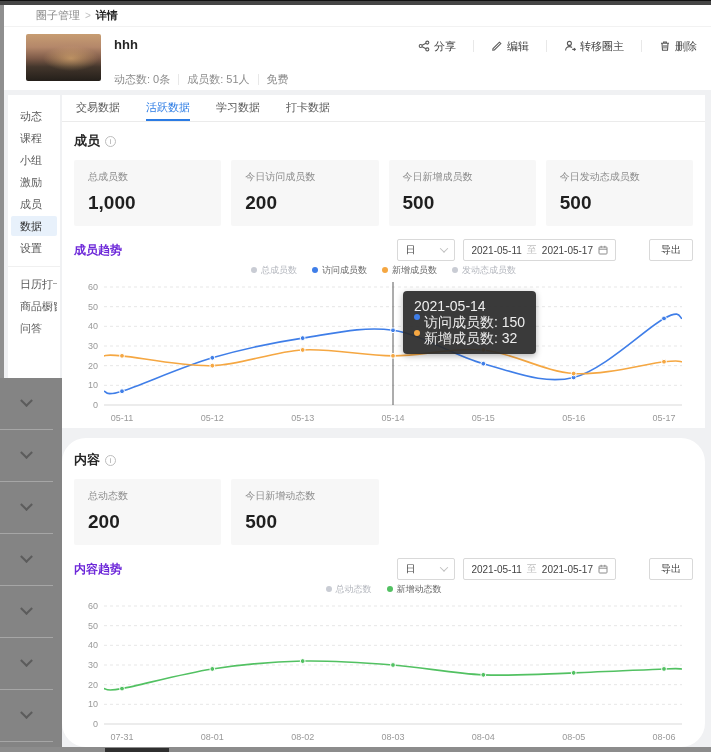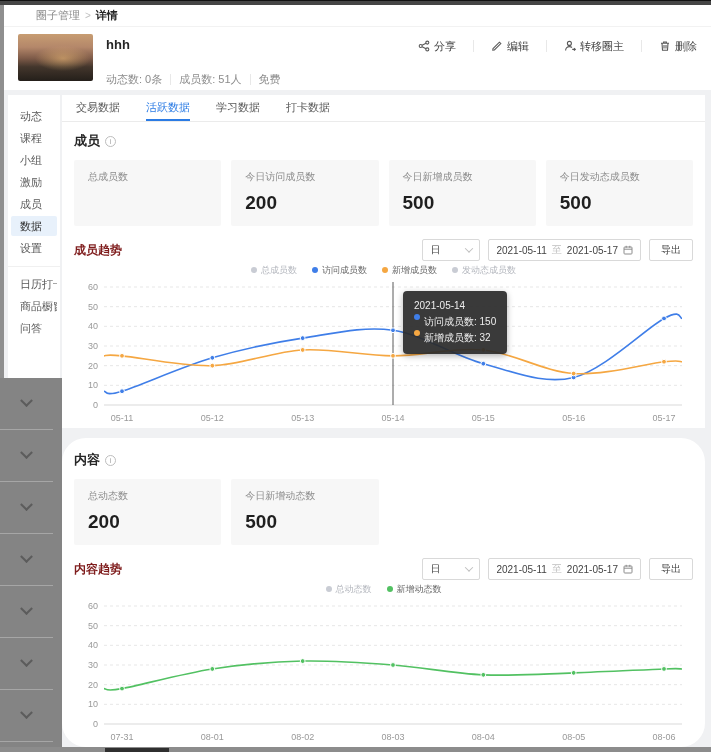--- a/index.html
+++ b/index.html
@@ -15,21 +15,21 @@
   .left-strip { position:absolute; left:0; top:5px; width:4px; height:747px; background:#8f8f8f; }
   .bottom-sliver { position:absolute; left:0; top:747px; width:711px; height:5px; background:#8c8c8c; }
   .bottom-blob { position:absolute; left:105px; top:748px; width:64px; height:4px; background:#2f2f2f; }
 
   
   .top-block { position:absolute; left:4px; top:5px; width:707px; height:85px; background:#fff; }
   .breadcrumb { height:22px; display:flex; align-items:center; gap:5px; padding:0 14px; font-size:11px; border-bottom:1px solid #f2f2f2; }
   .bc-parent { color:#8c8c8c; cursor:pointer;padding-left:18px; }
   .bc-sep { color:#bfbfbf; font-size:10px; }
   .bc-current { color:#262626; font-weight:bold; }
-  .header-row { display:flex; padding:7px 14px 0 14px; }
+  .header-row { display:flex; padding:7px 14px 0 22px; }
   .cover {
     width:75px; height:47px; border-radius:2px; flex:0 0 auto;
     background:
       radial-gradient(ellipse 40px 18px at 60% 52%, rgba(240,190,120,.55), rgba(240,190,120,0) 70%),
       linear-gradient(180deg, #c79d72 0%, #b4876a 28%, #7d5a48 52%, #43362c 70%, #241f1a 100%);
   }
   .head-info { margin-left:13px; display:flex; flex-direction:column; }
   .head-title { font-size:13px; font-weight:bold; color:#262626; margin-top:3px; }
   .head-stats { display:flex; align-items:center; gap:8px; font-size:11px; color:#8c8c8c; margin-top:20px; }
   .stat-div { width:1px; height:11px; background:#e8e8e8; }
@@ -63,39 +63,39 @@
   .info-icon { width:11px; height:11px; border:1px solid #bdbdbd; border-radius:50%; color:#aaa; font-size:8px; line-height:9px; text-align:center; font-style:normal; }
 
   .cards-row { display:flex; gap:10px; margin-top:10px; }
   .stat-card { background:#f7f7f7; border-radius:2px; padding:10px 14px 12px 14px; height:66px; }
   .stat-card.quarter { width:calc(25% - 7.5px); }
   .stat-card.grow { flex:1; }
   .stat-label { font-size:10px; color:#8c8c8c; white-space:nowrap; }
   .stat-value { font-size:19px; font-weight:bold; color:#1f1f1f; margin-top:8px; }
 
   .trend-row { display:flex; align-items:center; margin-top:13px; }
-  .trend-title { font-size:12px; font-weight:bold; color:#7f1d1d; }
+  .trend-title { font-size:12px; font-weight:bold; color:#6d28d9; }
   .controls { margin-left:auto; display:flex; gap:8px; font-size:10px; color:#434343; }
   .ctl-box { border:1px solid #d9d9d9; border-radius:2px; height:22px; display:flex; align-items:center; background:#fff;justify-content:center; }
   .select-box { width:58px; padding:0 7px; justify-content:space-between; cursor:pointer; }
   .sel-chev { width:6px; height:6px; border-right:1.3px solid #bfbfbf; border-bottom:1.3px solid #bfbfbf; transform:rotate(45deg) translate(-1px,-1px); }
   .date-box { padding:0 7px; gap:5px; cursor:pointer; }
   .date-sep { color:#bfbfbf; }
   .cal-icon { width:10px; height:10px; display:block; }
-  .export-btn { padding:0 11px; cursor:pointer; }
+  .export-btn { padding:0 11px; cursor:pointer;margin-left:25px; }
 
   .chart-block { position:relative; margin-top:2px; }
   .legend { display:flex; justify-content:center; gap:15px; font-size:9px; height:14px; align-items:center; }
   .lg-item { display:flex; align-items:center; gap:4px; cursor:pointer; }
   .lg-dot { width:6px; height:6px; border-radius:50%; }
   .chart-svg-slot { position:relative; }
   .tick { font-size:9px; fill:#999; }
   .tooltip {
     position:absolute; background:rgba(43,43,43,.93); color:#eee; border-radius:4px;
-    padding:7px 11px 8px 11px; font-size:10px; line-height:16px; white-space:nowrap;
+    padding:7px 11px 8px 11px; font-size:14px; line-height:16px; white-space:nowrap;
     box-shadow:0 2px 6px rgba(0,0,0,.3); pointer-events:none;
   }
   .tt-row { display:flex; gap:4px; }
   .tt-dot { width:6px; height:6px; border-radius:50%; }
 </style>
 </head>
 <body>
 
 <div class="top-strip"></div>
 <div class="left-strip"></div>
@@ -204,20 +204,21 @@
     <div class="tab">打卡数据</div>
   </div>
   <div class="section">
     <div class="section-title-row">
       <span class="section-title">成员</span>
       <span class="info-icon">i</span>
     </div>
     <div class="cards-row">
       <div class="stat-card grow">
         <div class="stat-label">总成员数</div>
+        <div class="stat-value">1,000</div>
       </div>
       <div class="stat-card grow">
         <div class="stat-label">今日访问成员数</div>
         <div class="stat-value">200</div>
       </div>
       <div class="stat-card grow">
         <div class="stat-label">今日新增成员数</div>
         <div class="stat-value">500</div>
       </div>
       <div class="stat-card grow">

